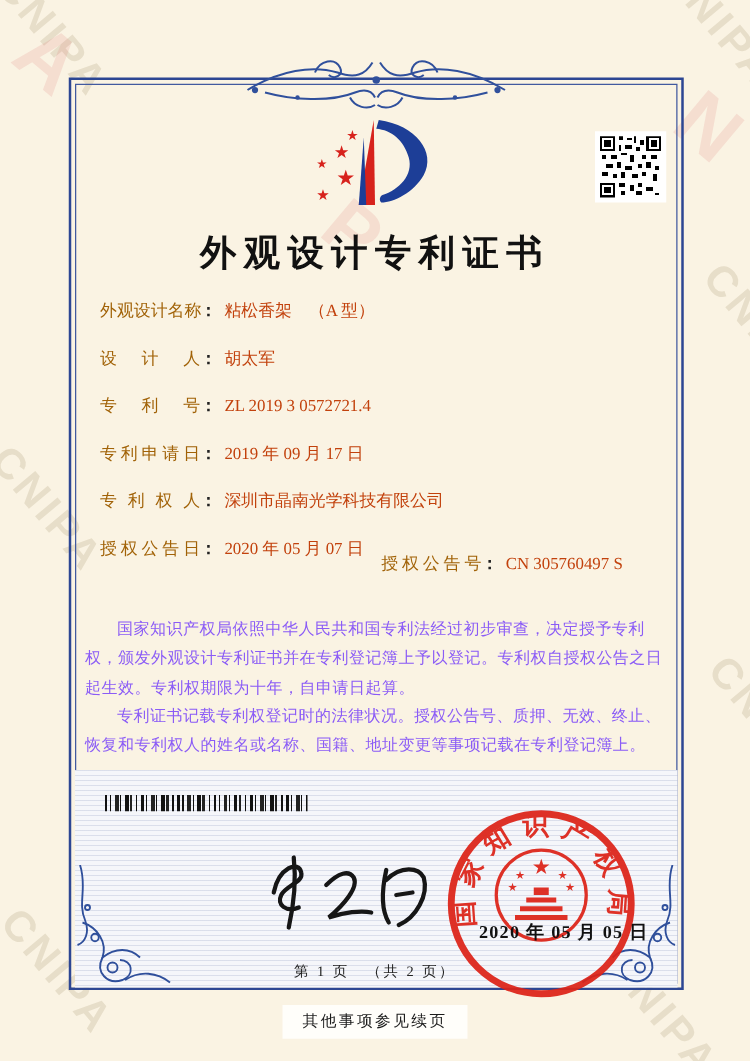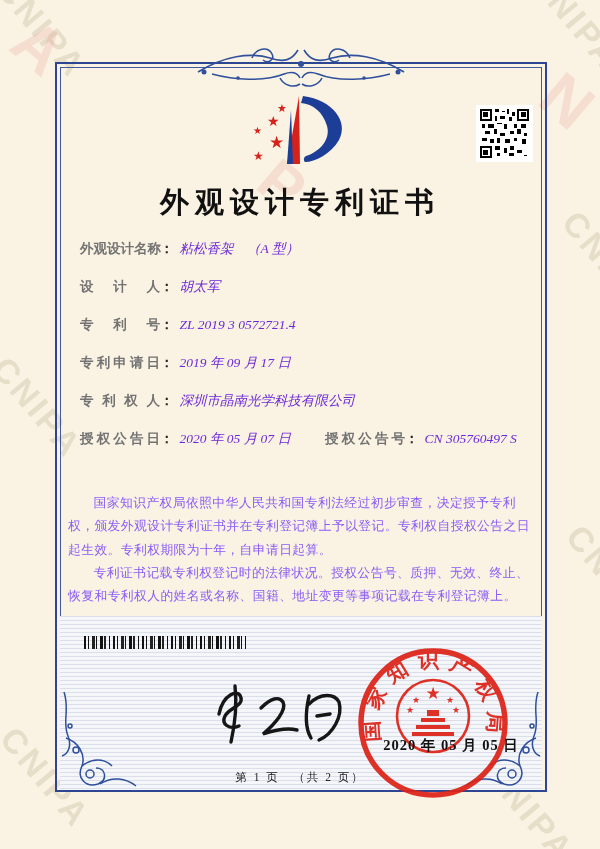--- a/index.html
+++ b/index.html
@@ -32,25 +32,25 @@
   .logo { position:absolute; left:247px; top:90px; z-index:3; }
   .qr { position:absolute; left:476px; top:105px; width:57px; height:57px; background:#fff;
         padding:4px; z-index:3; }
   .title { position:absolute; left:0; top:183px; width:100%; text-align:center;
            font-size:29px; font-weight:700; letter-spacing:6px; color:#111; z-index:3; }
 
   
   .fields { position:absolute; left:80px; top:240px; width:450px; z-index:3; font-size:13.5px; }
   .frow { position:relative; height:20px; margin-bottom:18px; white-space:nowrap; }
   .flabel { display:inline-block; width:80px; text-align:justify; text-align-last:justify;
-            font-weight:700; color:#737373; }
+            font-weight:400; color:#a16207; }
   .fcolon { font-weight:600; margin-right:6px; }
-  .fvalue { color:#6d28d9;font-style:italic; }
+  .fvalue { color:#c2410c; }
   .fvalue.small { font-size:11px; letter-spacing:-0.3px; }
-  .grant2 { position:absolute; left:225px; top:0;margin-left:20px; }
+  .grant2 { position:absolute; left:225px; top:12px; }
 
   
   .paras { position:absolute; left:68px; top:492px; width:466px; z-index:3;
            font-size:12.8px; line-height:1.82; letter-spacing:.4px; color:#8b5cf6; }
   .paras p { text-indent:2em; }
 
   
   .barcode { position:absolute; left:84px; top:636px; width:162px; height:13px; z-index:3;
     background:repeating-linear-gradient(90deg,
       #111 0 2px, transparent 2px 4px, #111 4px 5px, transparent 5px 8px,
@@ -257,14 +257,15 @@
       <text x="106" y="73" font-size="9" text-anchor="middle" font-family="'DejaVu Sans',sans-serif">★</text>
       <rect x="77" y="70" width="12" height="6"></rect>
       <rect x="71" y="78" width="24" height="4"></rect>
       <rect x="66" y="85" width="34" height="4"></rect>
       <rect x="62" y="92" width="42" height="4"></rect>
     </g>
   </svg>
   <div class="seal-date">2020 年 05 月 05 日</div>
 
   <div class="pageinfo">第 1 页　（共 2 页）</div>
+  <div class="note">其他事项参见续页</div>
 
 </div>
 
 </body></html>

